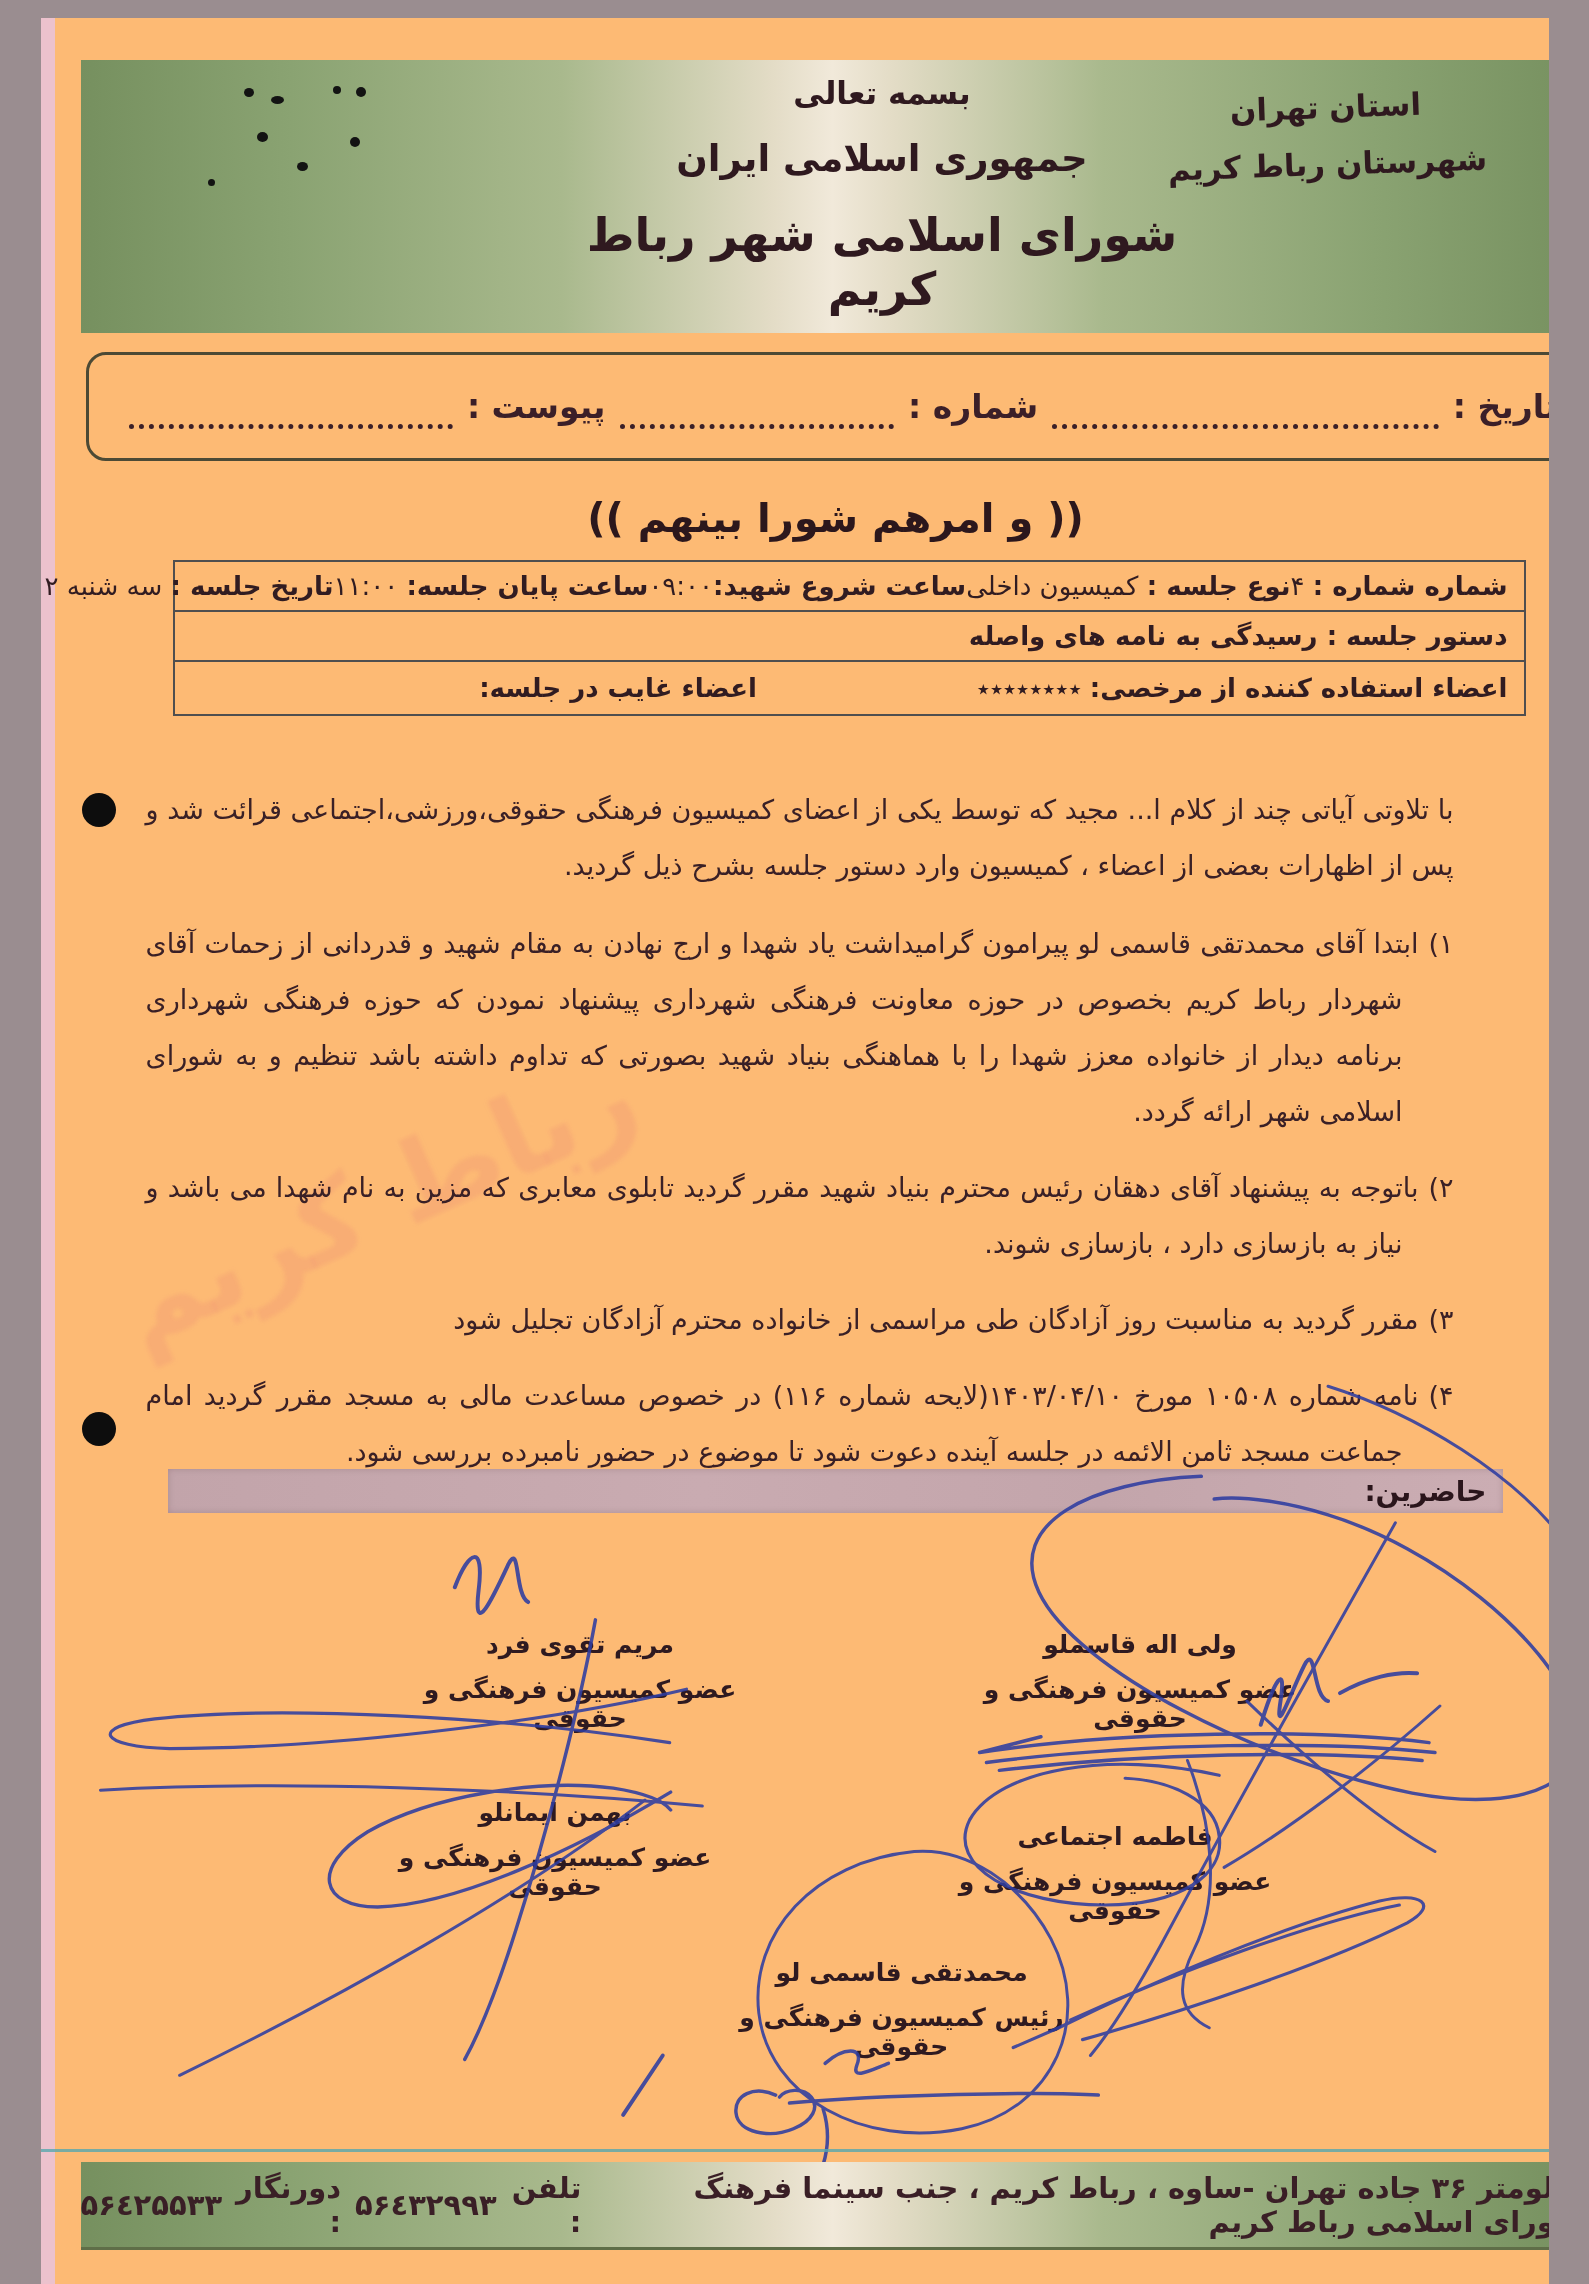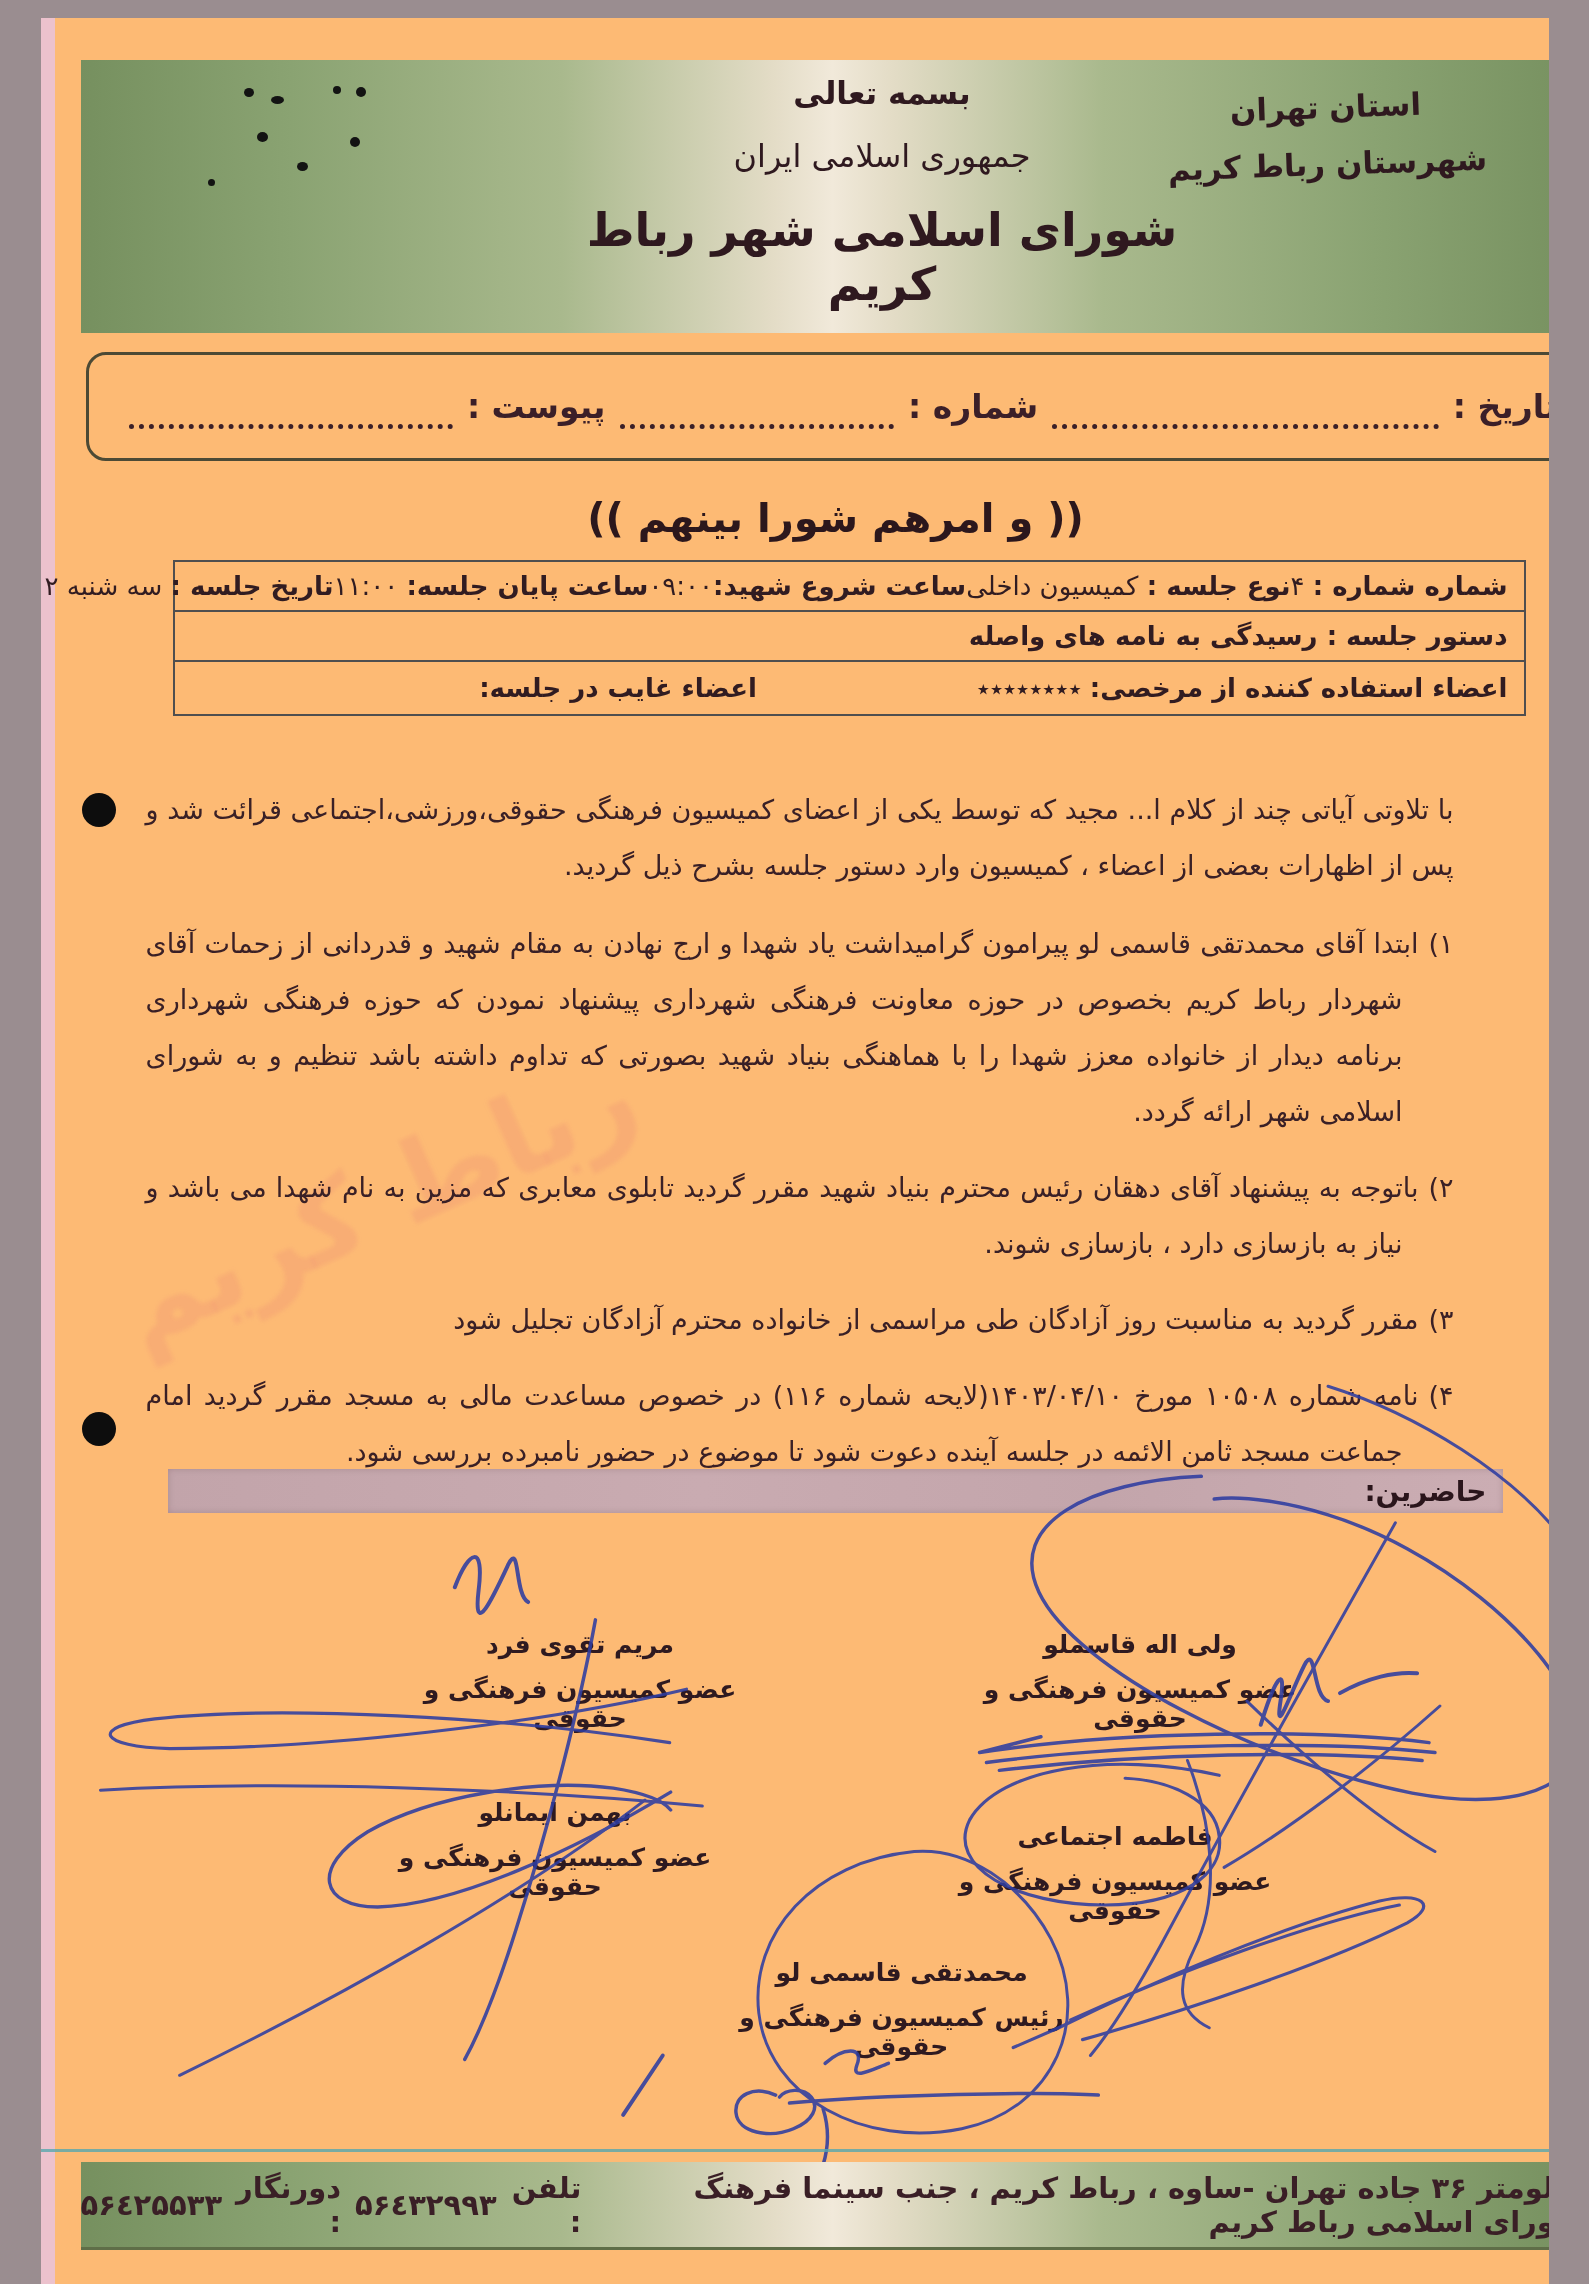--- a/index.html
+++ b/index.html
@@ -8,21 +8,21 @@
   .page::before{content:"";position:absolute;left:0;top:0;width:14px;height:100%;background:#ecc2cd;}
   
   .band{position:absolute;left:40px;width:1503px;
         background:linear-gradient(90deg,#76905f 0%,#8aa372 14%,#a9b98d 32%,#e3dcc6 46%,#f1e9da 50%,#e3dcc6 54%,#a9b98d 68%,#8aa372 86%,#76905f 100%);}
   .band.header{top:42px;height:273px;}
   .band.footer{top:2144px;height:85px;border-bottom:3px solid #5f6e48;
         display:flex;align-items:center;justify-content:center;gap:14px;
         font-weight:bold;font-size:29px;color:#3a1f26;}
   .hdr-center{position:absolute;left:495px;top:57px;width:693px;text-align:center;color:#2f191f;}
   .hdr-center .l1{font-size:31px;font-weight:bold;margin-bottom:26px;}
-  .hdr-center .l2{font-size:32px;font-weight:normal;margin-bottom:28px;}
+  .hdr-center .l2{font-size:37px;font-weight:bold;margin-bottom:28px;}
   .hdr-center .l3{font-size:46px;font-weight:bold;}
   .hdr-right{position:absolute;right:59px;top:61px;width:327px;text-align:center;
              font-weight:bold;font-size:31px;color:#2f191f;transform:rotate(-2deg);line-height:57px;}
   .speck{position:absolute;background:#131313;border-radius:50%;}
   
   .refbox{position:absolute;left:45px;top:334px;width:1501px;height:109px;
           border:3px solid #4c4a35;border-radius:20px;display:flex;align-items:center;
           padding:0 26px;box-sizing:border-box;font-size:33px;font-weight:bold;color:#3b1f28;}
   .refbox .lbl{white-space:nowrap;}
   .refbox .dots{border-bottom:5px dotted #3b2028;height:40px;margin:0 14px;}

